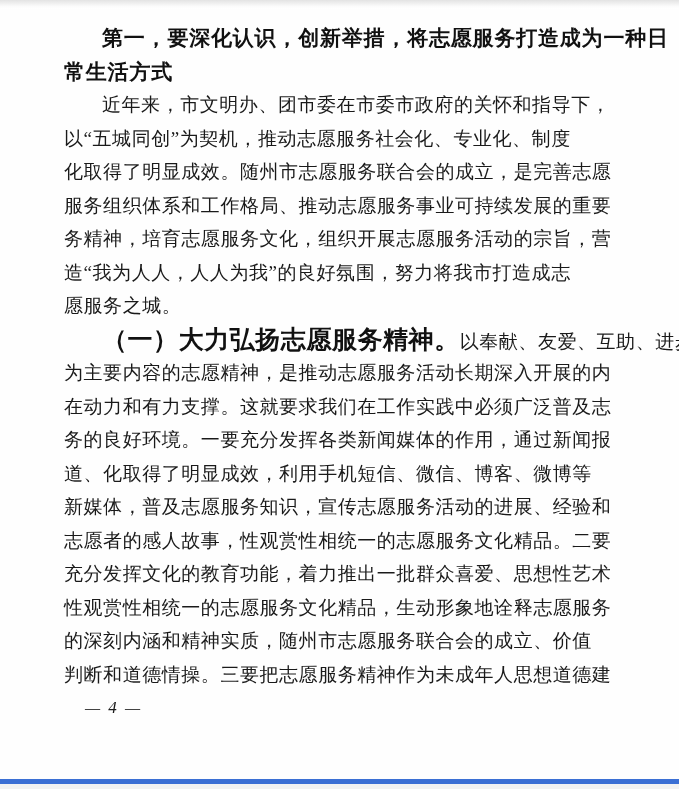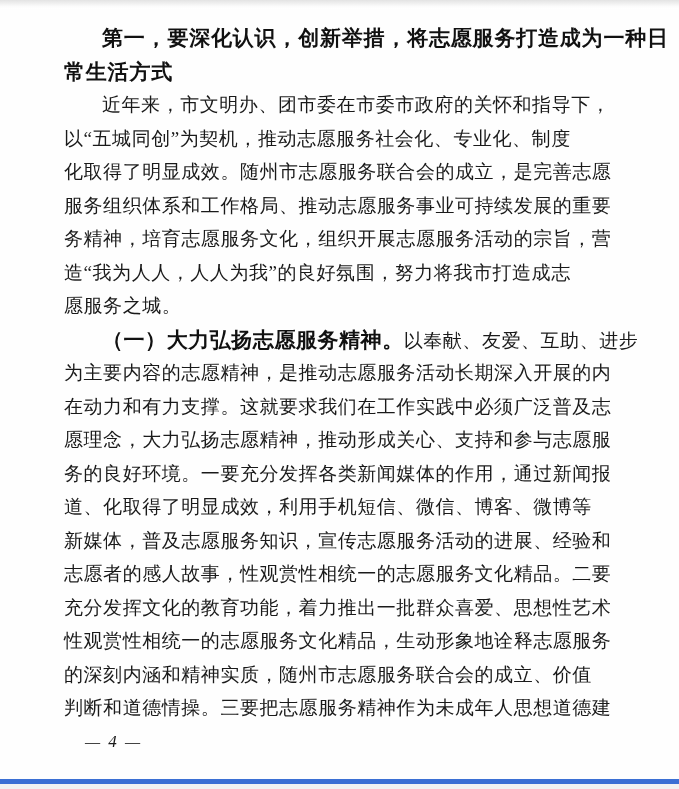--- a/index.html
+++ b/index.html
@@ -42,21 +42,21 @@
     font-family: "Liberation Sans", "DejaVu Sans", sans-serif;
     font-weight: 700;
     font-size: 21px;
     letter-spacing: 0.8px;
     color: #111111;
   }
   .indent { text-indent: 38px; }
   .bold-lead {
     font-family: "Liberation Sans", "DejaVu Sans", sans-serif;
     font-weight: 700;
-    font-size: 21px;
+    font-size: 25px;
     color: #111111;
   }
   .page-number {
     font-family: "Liberation Serif", "DejaVu Serif", serif;
     font-size: 17px;
     line-height: 33.5px;
     height: 33.5px;
     letter-spacing: 2px;
     padding-left: 21px;
     color: #1a1a1a;
@@ -91,21 +91,20 @@
     <div class="line">以“五城同创”为契机，推动志愿服务社会化、专业化、制度</div>
     <div class="line">化取得了明显成效。随州市志愿服务联合会的成立，是完善志愿</div>
     <div class="line">服务组织体系和工作格局、推动志愿服务事业可持续发展的重要</div>
     <div class="line">务精神，培育志愿服务文化，组织开展志愿服务活动的宗旨，营</div>
     <div class="line">造“我为人人，人人为我”的良好氛围，努力将我市打造成志</div>
     <div class="line">愿服务之城。</div>
 
     <div class="line indent"><span class="bold-lead">（一）大力弘扬志愿服务精神。</span><span>以奉献、友爱、互助、进步</span></div>
     <div class="line">为主要内容的志愿精神，是推动志愿服务活动长期深入开展的内</div>
     <div class="line">在动力和有力支撑。这就要求我们在工作实践中必须广泛普及志</div>
-    <div class="line">愿理念，大力弘扬志愿精神，推动形成关心、支持和参与志愿服</div>
     <div class="line">务的良好环境。一要充分发挥各类新闻媒体的作用，通过新闻报</div>
     <div class="line">道、化取得了明显成效，利用手机短信、微信、博客、微博等</div>
     <div class="line">新媒体，普及志愿服务知识，宣传志愿服务活动的进展、经验和</div>
     <div class="line">志愿者的感人故事，性观赏性相统一的志愿服务文化精品。二要</div>
     <div class="line">充分发挥文化的教育功能，着力推出一批群众喜爱、思想性艺术</div>
     <div class="line">性观赏性相统一的志愿服务文化精品，生动形象地诠释志愿服务</div>
     <div class="line">的深刻内涵和精神实质，随州市志愿服务联合会的成立、价值</div>
     <div class="line">判断和道德情操。三要把志愿服务精神作为未成年人思想道德建</div>
 
     <div class="page-number">— 4 —</div>

